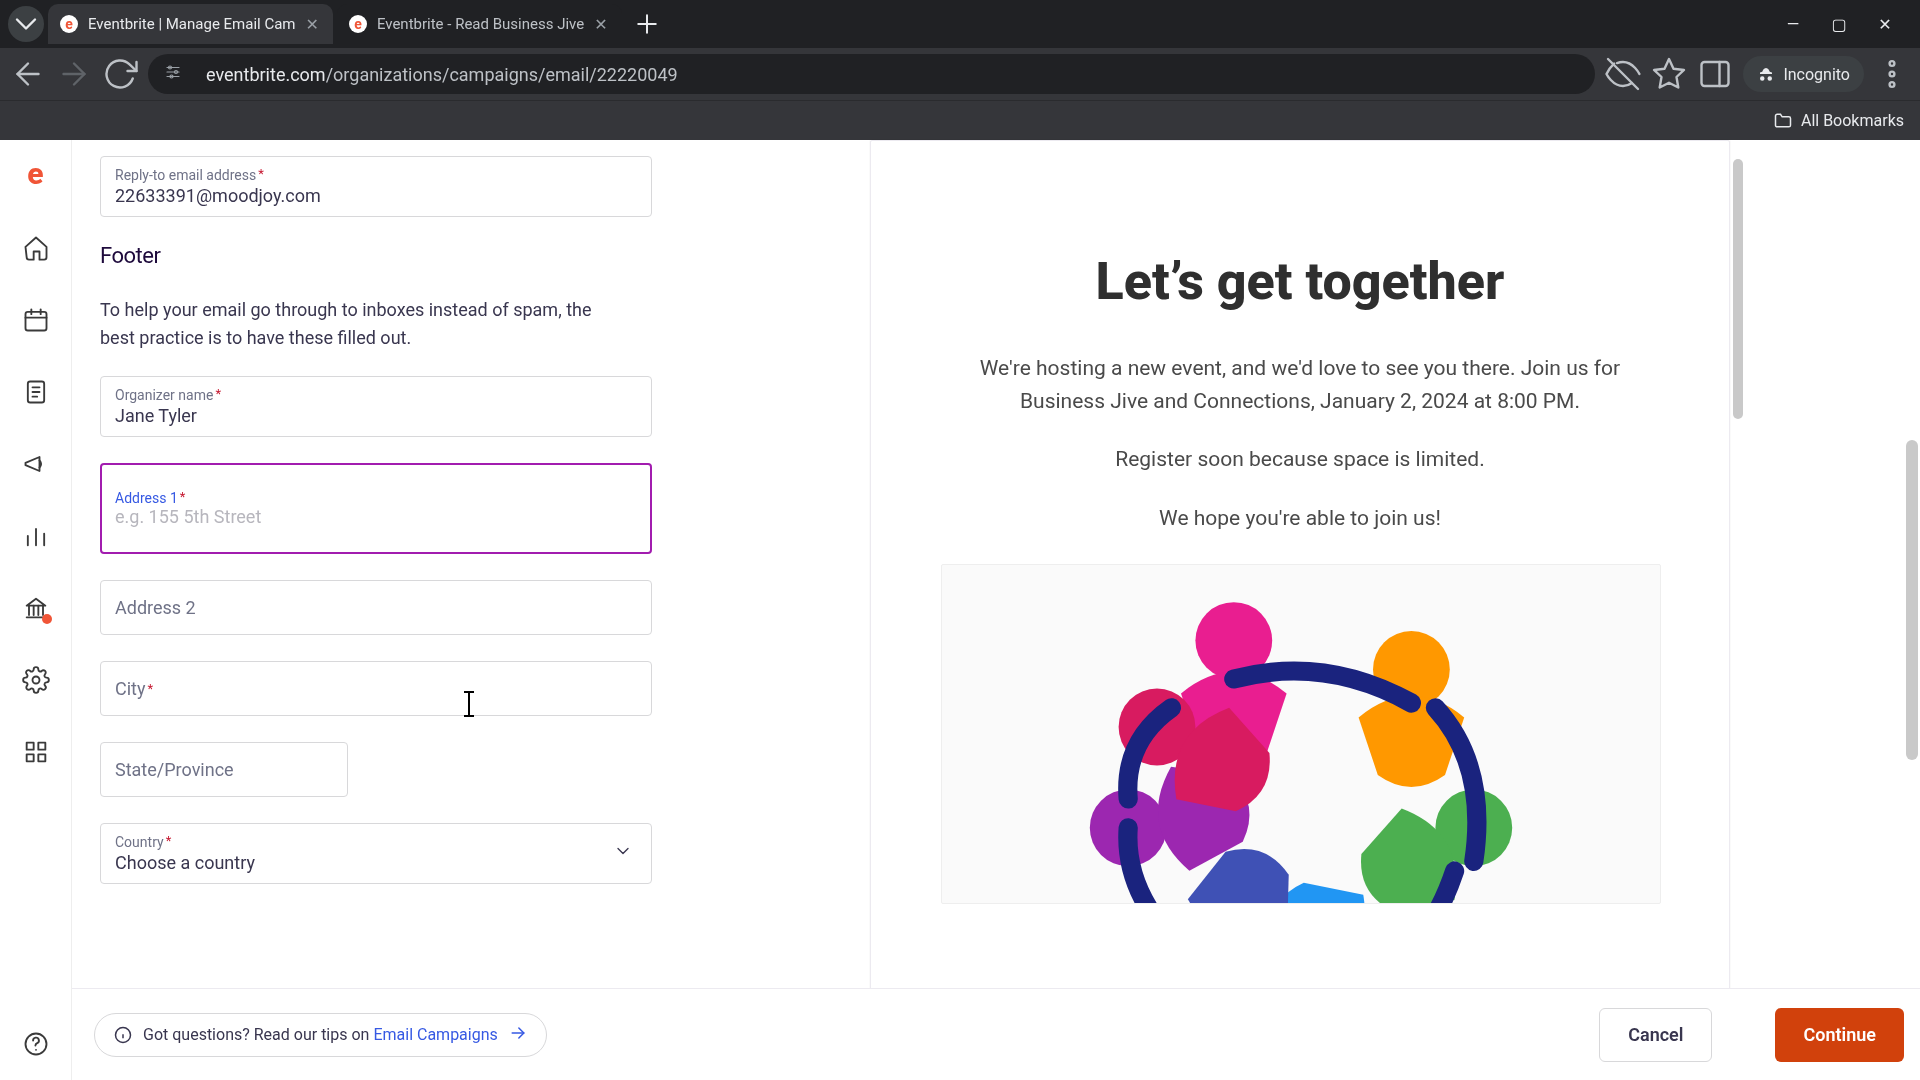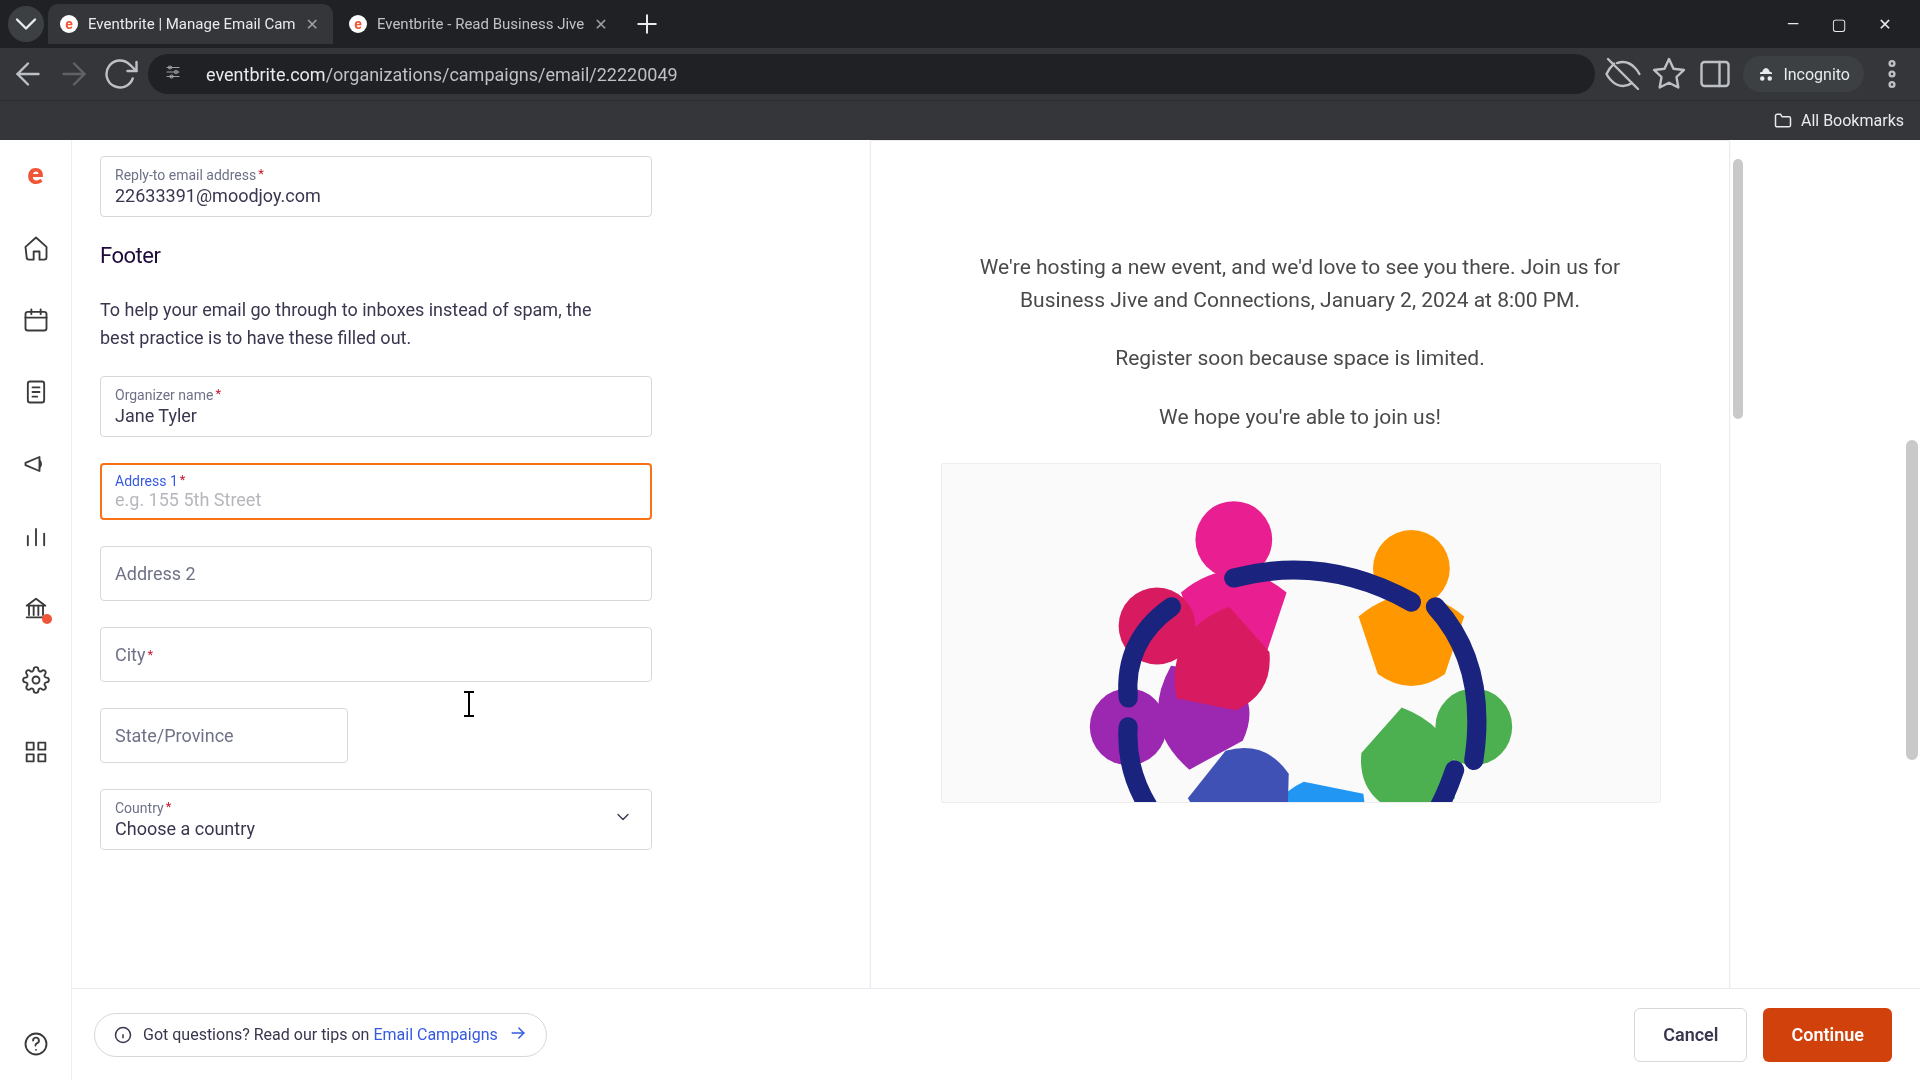--- a/index.html
+++ b/index.html
@@ -43,21 +43,21 @@
   .left-rail .logo span{ color:#f05537; font-size:30px; font-weight:800; line-height:1;}
   .left-rail .icon{ width:28px; height:28px; color:#3a3a3a; position:relative;}
   .left-rail .icon svg{ width:28px; height:28px; stroke:#3a3a3a; fill:none; stroke-width:1.6;}
   .left-rail .icon.dot::after{ content:""; position:absolute; right:-2px; bottom:-2px; width:10px; height:10px; background:#f05537; border-radius:50%;}
   .left-rail .spacer{ flex:1; }
 
   .workspace{ flex:1; display:flex; position:relative; }
 
   .form-pane{ width:608px; padding:16px 28px 100px 28px; overflow:hidden; }
   .field{ position:relative; border:1px solid #d8d8da; border-radius:4px; padding:10px 14px 10px 14px; margin-bottom:26px; background:#fff;}
-  .field.focused{ border:2px solid #f97316; padding:8px 13px; }
+  .field.focused{ border:2px solid #a21caf; padding:25px 13px; }
   .field .label{ font-size:14px; color:#6f7287; display:block; }
   .field.focused .label{ color:#3659e3; }
   .field .req{ color:#c5162e; margin-left:2px; font-size:13px; position:relative; top:-2px;}
   .field .value{ font-size:18px; color:#39364f; margin-top:2px;}
   .field .placeholder-only{ font-size:18px; color:#6f7287; }
   .field input::placeholder{ color:#b7b6bd; }
   .field.single .placeholder-only{ padding:6px 0;}
   .field.focused input{ width:100%; border:none; outline:none; font-size:18px; color:#39364f; background:transparent; caret-color:#39364f;}
   .field .chev{ position:absolute; right:18px; top:50%; transform:translateY(-50%); color:#39364f;}
   .field.narrow{ width:248px; }
@@ -75,27 +75,27 @@
   .preview-scroll{ position:absolute; right:-14px; top:18px; width:10px; height:260px; background:#c9c9c9; border-radius:5px;}
   .preview-inner{ padding:110px 70px 0; text-align:center;}
   .preview-title{ font-size:52px; font-weight:800; color:#2f2f2f; margin-bottom:40px;}
   .preview-p{ font-size:21px; color:#4a4a4a; line-height:1.55; margin-bottom:26px;}
   .preview-img{ margin:30px auto 0; width:720px; height:340px; border:1px solid #eee; border-radius:2px; display:flex; align-items:flex-start; justify-content:center; overflow:hidden; background:#fafafa;}
   .preview-img svg{ width:480px; height:480px; margin-top:-6px;}
 
   .page-scrollbar{ position:absolute; right:2px; top:300px; width:12px; height:320px; background:#c9c9c9; border-radius:6px;}
 
   
-  .bottom-bar{ position:absolute; left:0; right:0; bottom:0; height:92px; background:#fff; border-top:1px solid #eceaf0; display:flex; align-items:center; padding:0 28px 0 22px; gap:16px;}
+  .bottom-bar{ position:absolute; left:0; right:0; bottom:0; height:92px; background:#fff; border-top:1px solid #eceaf0; display:flex; align-items:center; padding:0 16px 0 22px; gap:16px;}
   .tips-pill{ display:flex; align-items:center; gap:10px; height:44px; padding:0 18px; border:1px solid #d8d8da; border-radius:22px; color:#39364f; font-size:16px;}
   .tips-pill .link{ color:#3659e3; }
   .tips-pill svg{ width:20px; height:20px; stroke:#39364f; fill:none; stroke-width:1.8;}
   .tips-pill .arrow{ color:#3659e3; }
   .bottom-bar .spacer{ flex:1;}
-  .btn{ height:54px; padding:0 28px; border-radius:6px; font-size:18px; display:flex; align-items:center; justify-content:center; font-weight:600;}
+  .btn{ height:54px; padding:0 28px; border-radius:6px; font-size:18px; display:flex; align-items:center; justify-content:center; font-weight:600;margin-left:47px;}
   .btn.secondary{ background:#fff; border:1px solid #d8d8da; color:#39364f;}
   .btn.primary{ background:#d1410c; color:#fff; border:none;}
 
   
   .svgicon{ width:100%; height:100%; stroke:currentColor; fill:none; stroke-width:1.6; stroke-linecap:round; stroke-linejoin:round;}
 </style>
 </head>
 <body>
 
 <div class="chrome">
@@ -312,20 +312,21 @@
               <polyline points="6 9 12 15 18 9"></polyline>
             </svg>
         </span>
       </div>
     </div>
 
     <div class="preview-pane">
       <div class="preview-frame">
         <div class="preview-scroll"></div>
         <div class="preview-inner">
+          <h1 class="preview-title">Let’s get together</h1>
           <p class="preview-p">We're hosting a new event, and we'd love to see you there. Join us for Business Jive and Connections, January 2, 2024 at 8:00 PM.</p>
           <p class="preview-p">Register soon because space is limited.</p>
           <p class="preview-p">We hope you're able to join us!</p>
           <div class="preview-img">
             <svg viewBox="0 0 200 200">
               <g transform="translate(100 100)">
                 <g fill="#e91e90">
                     <circle cx="-28" cy="-66" r="16"></circle>
                     <path d="M-50 -44 q22 -18 44 0 l-8 24 q-14 10 -28 0 z"></path>
                   </g>

